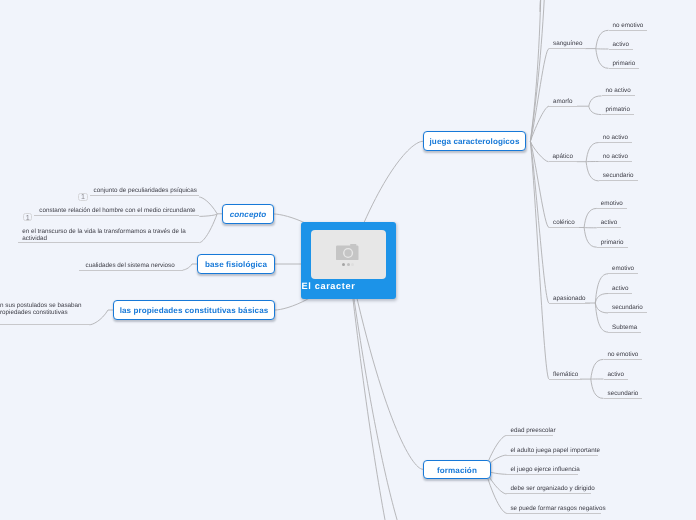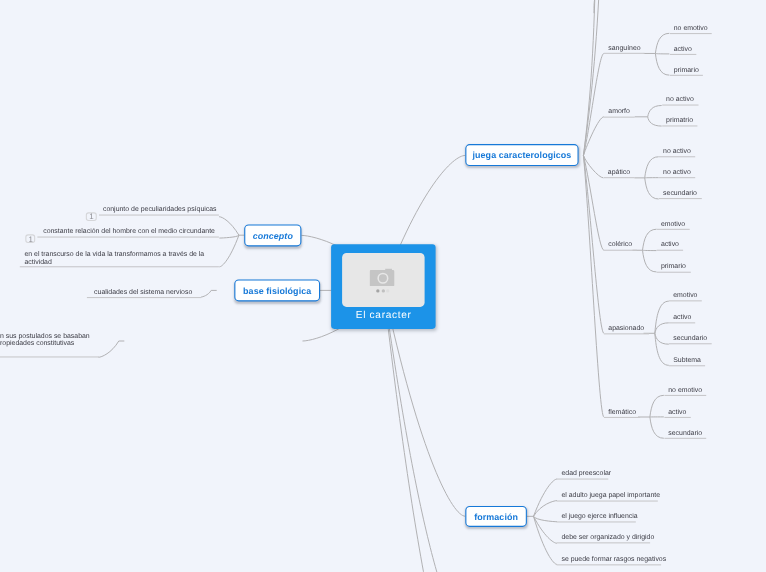--- a/index.html
+++ b/index.html
@@ -16,21 +16,21 @@
 .leaf{position:absolute;color:#3b3b44;box-sizing:border-box;width:max-content;
       border-bottom:1px solid #c8c8cb;white-space:nowrap;padding:0 4px;}
 .leaf.wrap{white-space:normal;}
 .leaf.rt{text-align:right;width:auto;}
 .leaf.wrap{width:auto;}
 .badge{position:absolute;border:1px solid #d5d6d9;border-radius:2.5px;color:#8c8c92;
        text-align:center;box-sizing:border-box;background:transparent;}
 #central{position:absolute;background:#1c93e8;border-radius:3px;
          box-shadow:0.5px 1.5px 3px rgba(70,80,100,0.32);}
 #ph{position:absolute;background:#e7e7e7;border-radius:4px;}
-#ctitle{position:absolute;color:#fff;font-weight:normal;text-align:center;}
+#ctitle{position:absolute;color:#fff;font-weight:bold;}
 </style>
 </head>
 <body>
 
 <div id="stage">
 <svg id="links" viewBox="0 0 696 520" xmlns="http://www.w3.org/2000/svg">
       <path d="M348.50,260.50 C382.02,171.10 411.82,141.30 423.00,141.30" fill="none" stroke="#b0b0b2" stroke-width="0.9"></path>
       <path d="M348.50,260.50 C327.57,225.62 285.18,214.00 274.00,214.00" fill="none" stroke="#b0b0b2" stroke-width="0.9"></path>
       <path d="M348.5,264.0 L275.0,264.0" fill="none" stroke="#b0b0b2" stroke-width="0.9"></path>
       <path d="M348.50,260.50 C326.23,297.62 286.02,310.00 275.00,310.00" fill="none" stroke="#b0b0b2" stroke-width="0.9"></path>
@@ -90,22 +90,23 @@
 <svg id="camicon" style="position:absolute;left:336.2px;top:243.6px;width:23px;height:16.4px;" viewBox="0 0 23 16.4">
       <path d="M14.2 0 H20.3 V1.5 H21.2 A1.3 1.3 0 0 1 22.5 2.8 V15.1 A1.3 1.3 0 0 1 21.2 16.4 H1.3 A1.3 1.3 0 0 1 0 15.1 V2.8 A1.3 1.3 0 0 1 1.3 1.5 H14.2 Z" fill="#c5c5c5"></path>
       <circle cx="12.1" cy="9.0" r="4.35" fill="none" stroke="#e7e7e7" stroke-width="1.4"></circle>
     </svg>
 <div style="position:absolute;left:342.2px;top:262.8px;width:3.2px;height:3.2px;border-radius:50%;background:#a5a5a5;"></div>
 <div style="position:absolute;left:346.8px;top:262.8px;width:3.2px;height:3.2px;border-radius:50%;background:#c0c0c0;"></div>
 <div style="position:absolute;left:351.3px;top:262.8px;width:3.2px;height:3.2px;border-radius:50%;background:#dedede;"></div>
 <div id="ctitle" style="left:301px;top:280.5px;width:95px;font-size:9.2px;line-height:11px;letter-spacing:0.62px;text-indent:0.62px;">El caracter</div>
 <div class="bnode" style="left:423px;top:131px;width:103px;height:20px;line-height:20.5px;font-size:8.1px;">juega caracterologicos</div>
 <div class="bnode" style="left:222px;top:204px;width:52px;height:20px;line-height:20.5px;font-size:8.1px;font-style:italic;">concepto</div>
-<div class="bnode" style="left:197px;top:254px;width:78px;height:20px;line-height:20.5px;font-size:8.1px;margin-left:16px;">base fisiológica</div>
-<div class="bnode" style="left:423px;top:459.5px;width:56px;height:19.5px;line-height:20px;font-size:8.1px;">formación</div>
+<div class="bnode" style="left:197px;top:254px;width:78px;height:20px;line-height:20.5px;font-size:8.1px;">base fisiológica</div>
+<div class="bnode" style="left:113px;top:300px;width:162px;height:20px;line-height:20.5px;font-size:8.1px;">las propiedades constitutivas básicas</div>
+<div class="bnode" style="left:423px;top:459.5px;width:68px;height:19.5px;line-height:20px;font-size:8.1px;">formación</div>
 <div class="leaf" style="left:549px;top:38.1px;height:11px;line-height:11px;font-size:6.3px;">sanguíneo</div>
 <div class="leaf" style="left:608.5px;top:19.8px;height:11px;line-height:11px;font-size:6.3px;">no emotivo</div>
 <div class="leaf" style="left:608.5px;top:38.5px;height:11px;line-height:11px;font-size:6.3px;">activo</div>
 <div class="leaf" style="left:608.5px;top:57.8px;height:11px;line-height:11px;font-size:6.3px;">primario</div>
 <div class="leaf" style="left:549px;top:95.7px;height:11px;line-height:11px;font-size:6.3px;">amorfo</div>
 <div class="leaf" style="left:601.5px;top:85.4px;height:11px;line-height:11px;font-size:6.3px;">no activo</div>
 <div class="leaf" style="left:601.5px;top:104.1px;height:11px;line-height:11px;font-size:6.3px;">primatrio</div>
 <div class="leaf" style="left:548.6px;top:151.2px;height:11px;line-height:11px;font-size:6.3px;">apático</div>
 <div class="leaf" style="left:598.8px;top:132px;height:11px;line-height:11px;font-size:6.3px;">no activo</div>
 <div class="leaf" style="left:598.8px;top:151px;height:11px;line-height:11px;font-size:6.3px;">no activo</div>

